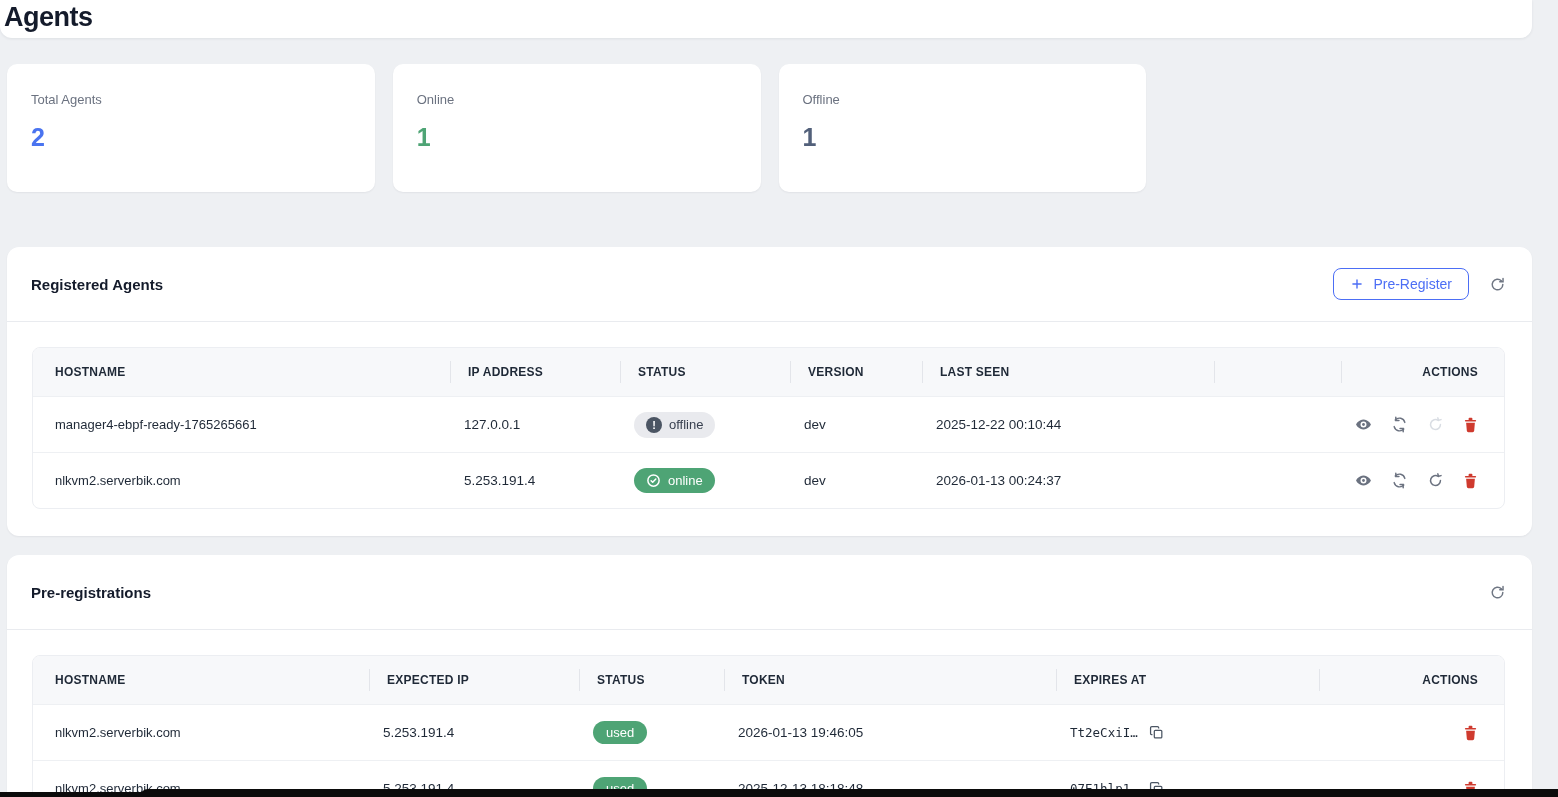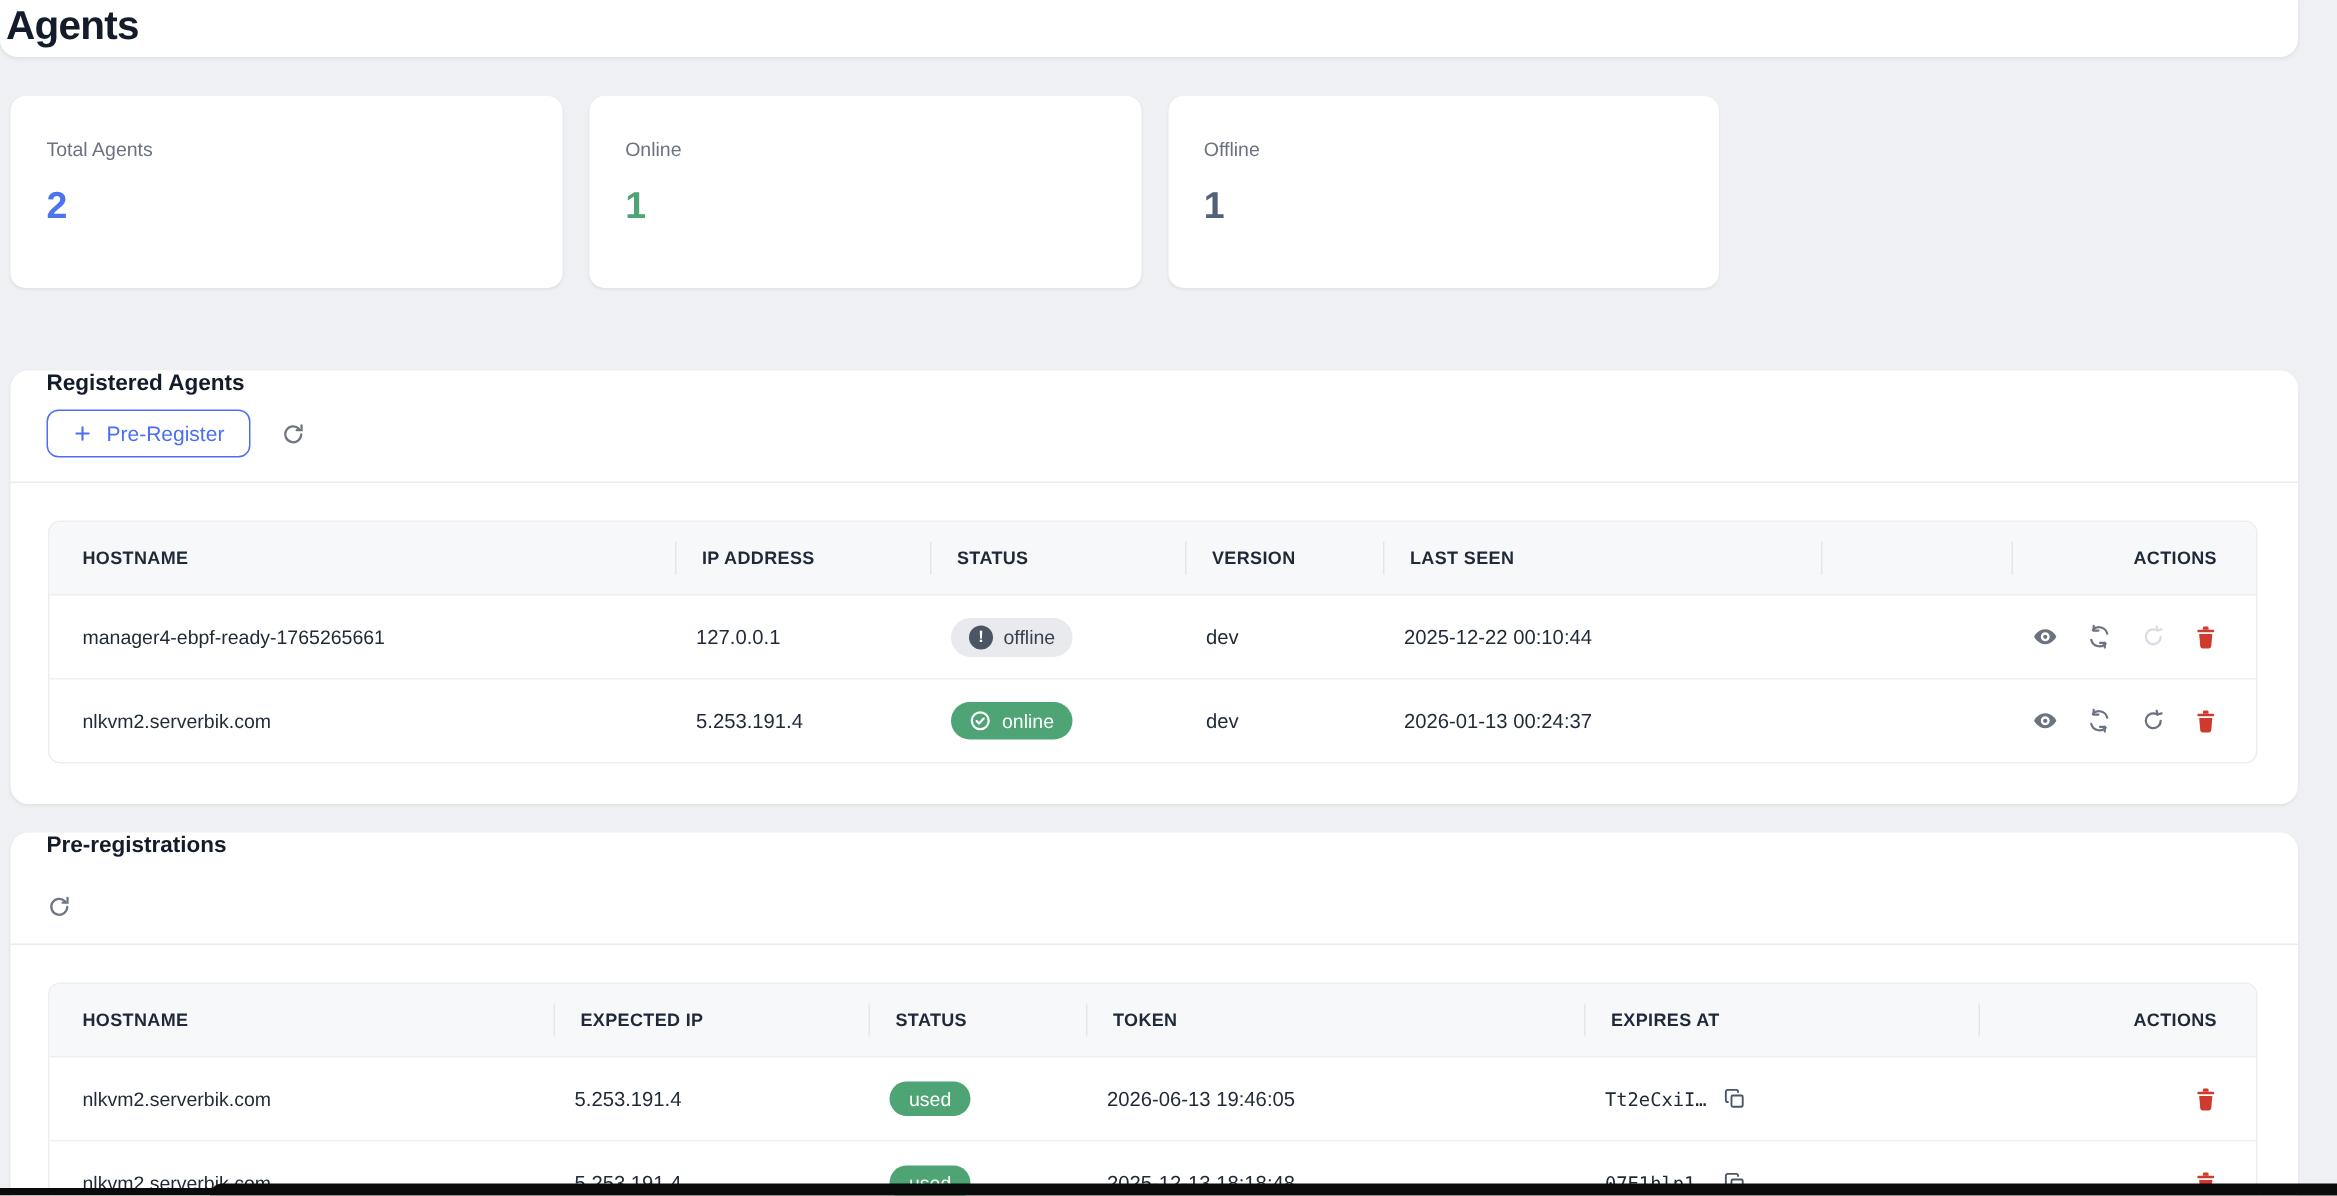--- a/index.html
+++ b/index.html
@@ -34,22 +34,22 @@
 
   
   .section-card {
     position:absolute; left:7px; width:1525px;
     background:#fff; border-radius:12px;
     box-shadow:0 1px 2px rgba(16,24,40,.06);
   }
   .section-registered { top:247px; height:289px; }
   .section-prereg { top:555px; height:320px; }
   .section-header {
-    height:75px; display:flex; justify-content:space-between;
-    padding:0 26px 16px 24px; border-bottom:1px solid #e9ebef;flex-direction:column;
+    height:75px; display:flex; align-items:center; justify-content:space-between;
+    padding:0 26px 0 24px; border-bottom:1px solid #e9ebef;
   }
   .section-title { font-size:15px; font-weight:700; color:#141b2b; }
   .header-actions { display:flex; align-items:center; gap:20px; }
 
   .btn-outline {
     display:inline-flex; align-items:center; gap:9px;
     background:#fff; border:1px solid #4c6ef5; color:#4c6ef5;
     font-size:14px; font-family:inherit;
     border-radius:8px; padding:7px 16px; cursor:pointer;
   }
@@ -291,21 +291,21 @@
     </div>
 
     <div class="tr row grid-prereg">
       <div class="td">nlkvm2.serverbik.com</div>
       <div class="td">5.253.191.4</div>
       <div class="td">
         <span class="badge badge-used">
           <span>used</span>
         </span>
       </div>
-      <div class="td">2026-06-13 19:46:05</div>
+      <div class="td">2026-01-13 19:46:05</div>
       <div class="td token">
         <span>Tt2eCxiI…</span>
         <button class="icon-btn">
           <span>
             <svg width="15" height="15" viewBox="0 0 24 24" fill="none" stroke="#4b5563" stroke-width="2">
                 <rect x="8.5" y="8.5" width="12" height="12" rx="1.5"></rect>
                 <path d="M5.5 15.5h-1a2 2 0 0 1-2-2v-9a2 2 0 0 1 2-2h9a2 2 0 0 1 2 2v1"></path>
               </svg>
           </span>
         </button>

